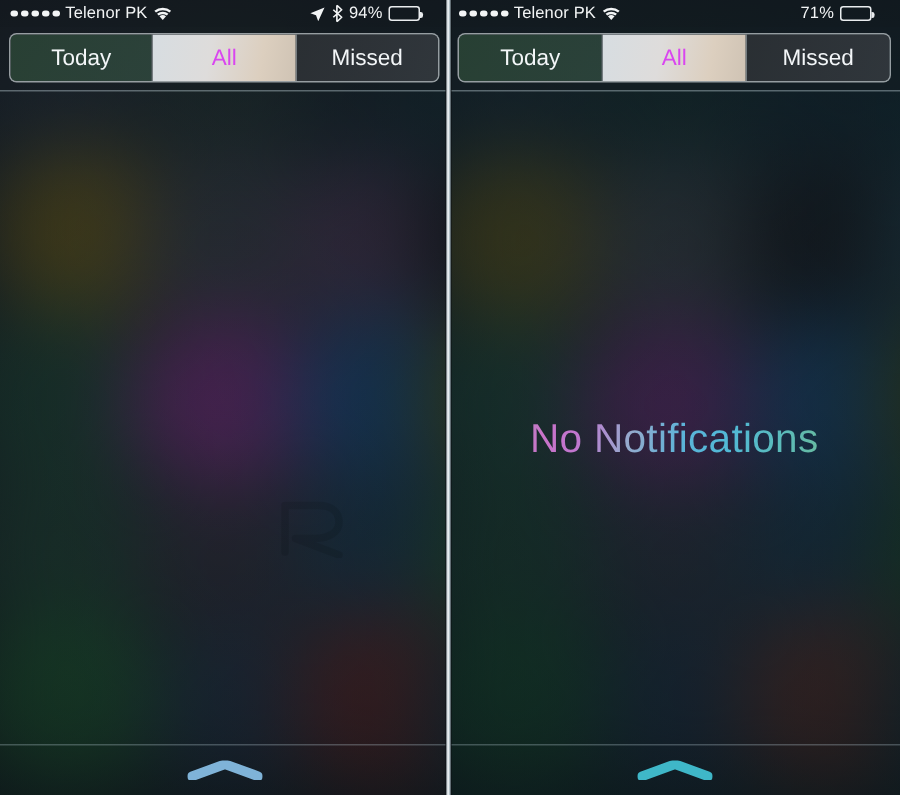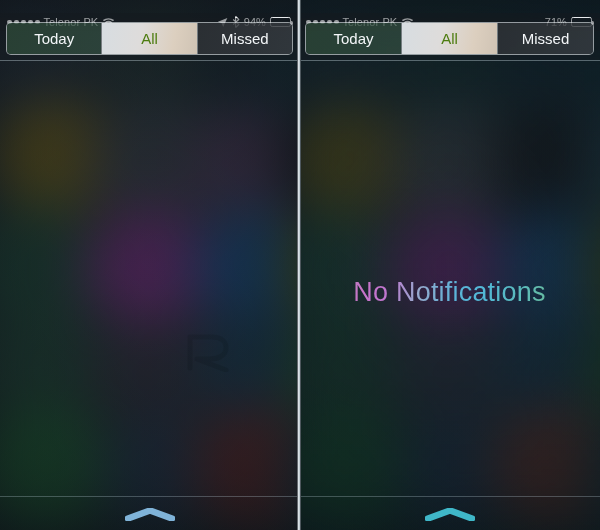--- a/index.html
+++ b/index.html
@@ -29,26 +29,25 @@
 
   
   .scrim{ position:absolute; inset:0; }
 
   
   .statusbar{
     position:absolute; left:0; top:0; width:100%; height:18px;
     display:flex; align-items:center; z-index:30;
     color:#f2f4f5; font-size:11px; letter-spacing:.1px;
     background:rgba(20,26,31,.55);
-    margin-top:13px;
   }
   .sb-left{ display:flex; align-items:center; gap:4px; padding-left:7px; }
   .sb-mid{ position:absolute; left:0; right:0; text-align:center;
            font-size:11px; font-weight:bold; letter-spacing:.2px; }
-  .sb-right{ margin-left:auto; display:flex; align-items:center; gap:4px; padding-right:8px; }
+  .sb-right{ margin-left:auto; display:flex; align-items:center; gap:4px; padding-right:19px; }
   .dots{ display:flex; gap:2.5px; align-items:center; }
   .dot{ width:4.5px; height:4.5px; border-radius:50%; background:#f2f4f5; }
   .carrier{ font-size:11px; }
   .pct{ font-size:11px; }
   .batt{ position:relative; width:21px; height:9.5px; border:1px solid rgba(245,248,250,.95);
          border-radius:2.2px; padding:1px; }
   .batt .fill{ height:100%; background:#f4f7f9; border-radius:1px; }
   .batt:after{ content:""; position:absolute; right:-3px; top:2.6px;
                width:2px; height:4px; background:rgba(245,248,250,.95); border-radius:0 1.5px 1.5px 0; }
   svg.ic{ display:block; }
@@ -64,21 +63,21 @@
     border:1px solid rgba(226,232,236,.62);
     border-radius:5px; overflow:hidden;
     background:rgba(255,255,255,.04);
   }
   .seg-item{
     flex:1; display:flex; align-items:center; justify-content:center;
     font-size:15px; color:#f3f6f8; position:relative;
     border-right:1px solid rgba(226,232,236,.45);
   }
   .seg-item:last-child{ border-right:none; }
-  .seg-item.sel{ color:#4d7c0f;align-items:center; }
+  .seg-item.sel{ color:#d946ef;align-items:center; }
   .seg-item .lbl{ position:relative; z-index:3; }
   .seg-item .bg{ position:absolute; inset:0; z-index:1; }
 
   .seg-line{
     position:absolute; left:0; top:59.5px; width:100%; height:1px; z-index:30;
     background:rgba(198,214,222,.40);
   }
 
   
   .content{ position:absolute; left:0; top:60px; width:100%; bottom:0; z-index:20; }

